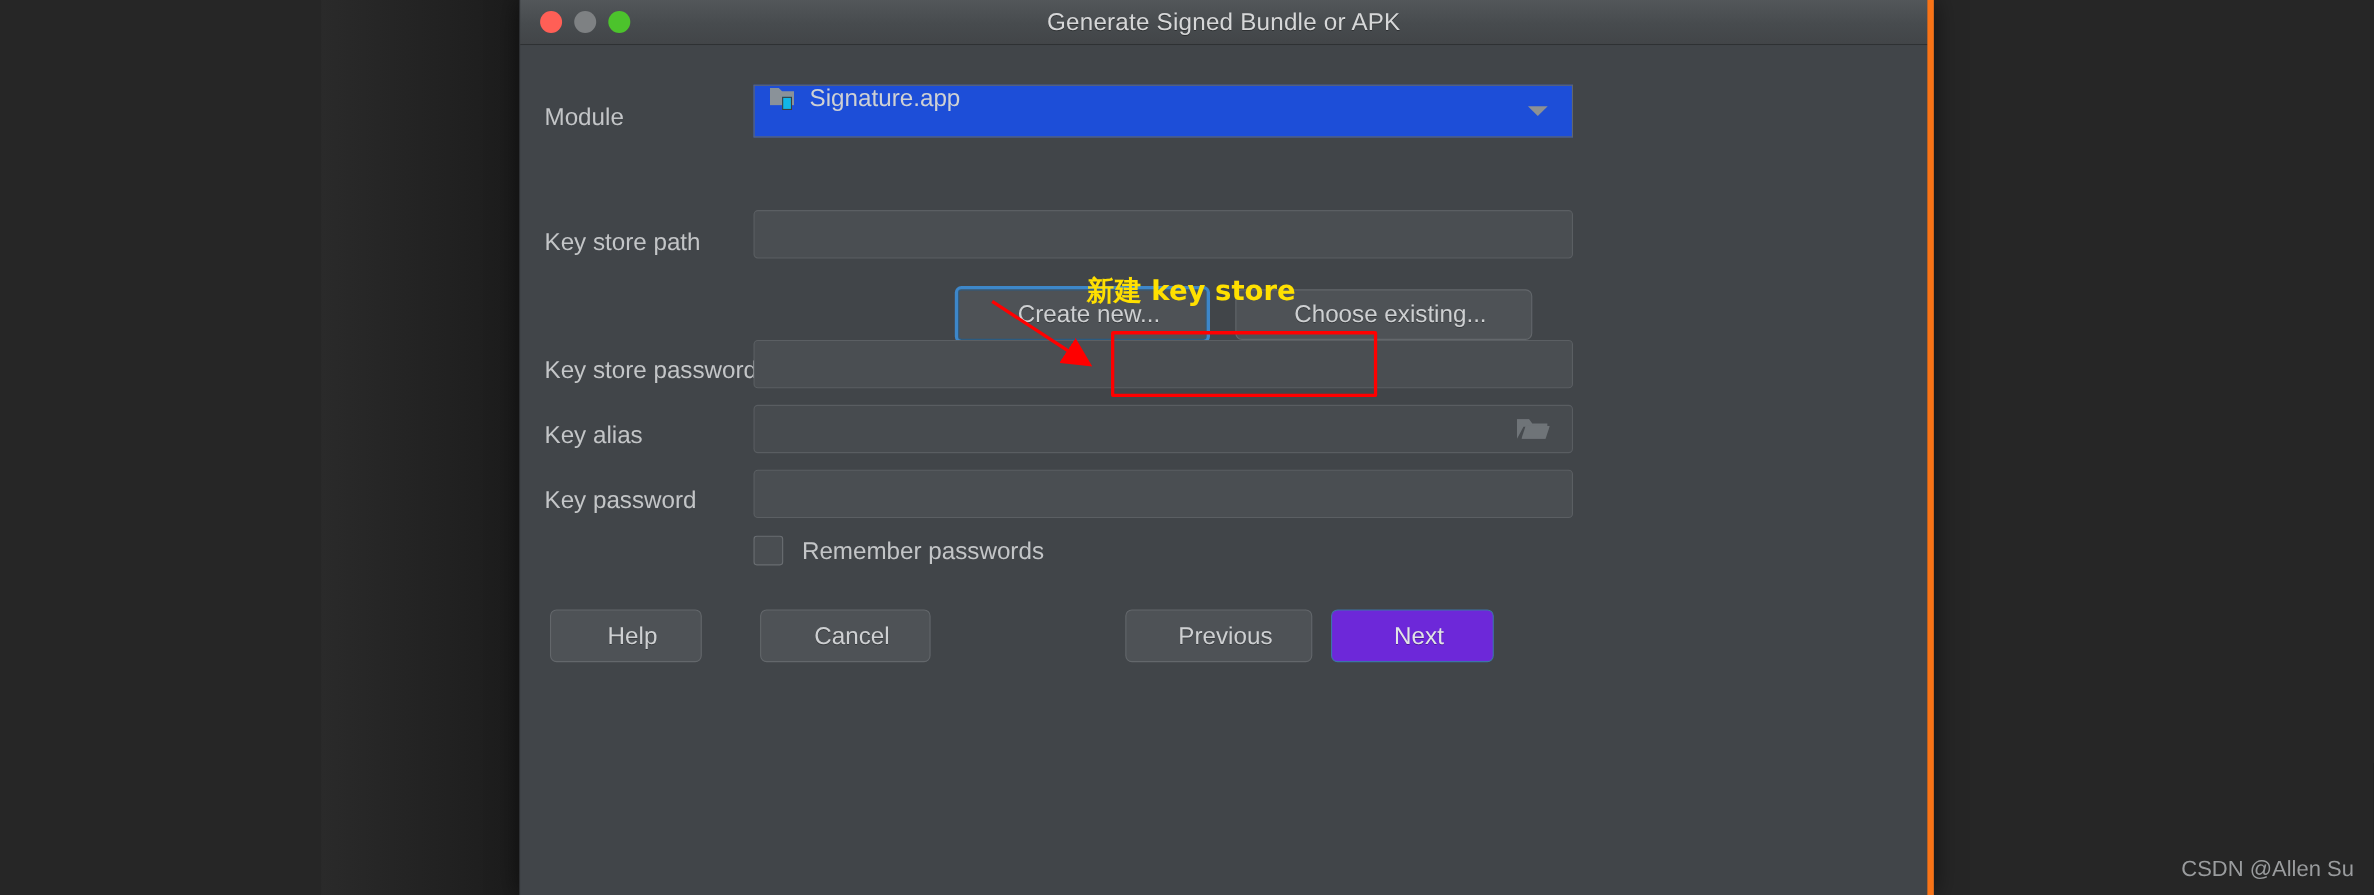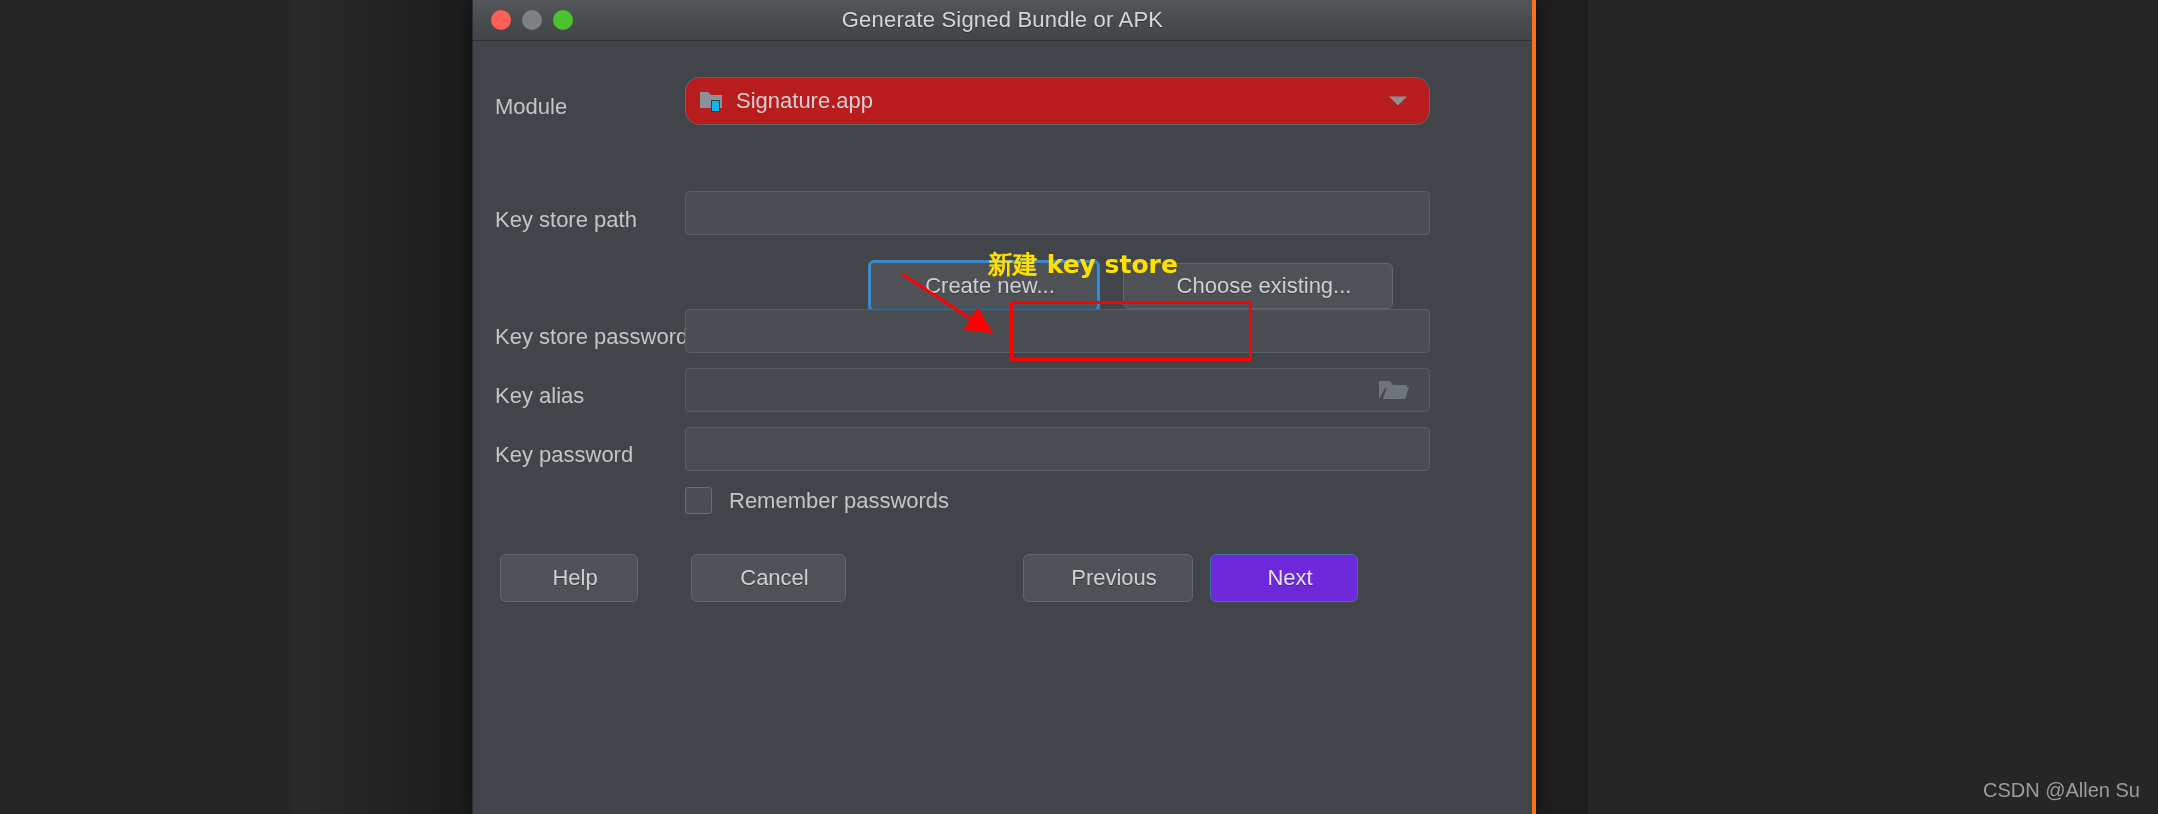--- a/index.html
+++ b/index.html
@@ -12,23 +12,23 @@
   #root { position: relative; width: 2158px; height: 814px; background: #1f1f1f; }
 
   
   .backdrop-left  { position:absolute; left:0;  top:0; width:472px;  height:814px; background:#262626; }
   .backdrop-left::after{ content:""; position:absolute; right:0; top:0; width:180px; height:814px;
      background:linear-gradient(90deg,#2a2a2a 0%,#1c1c1c 100%); }
   .backdrop-right { position:absolute; left:1588px; top:0; width:570px; height:814px; background:#262626; }
 
   
   .dialog {
-    position:absolute; left:472px; top:0; width:1064px; height:814px;
+    position:absolute; left:472px; top:0; width:1286px; height:814px;
     background:#414549;
-    border-left:1px solid #2c2f31; border-right:4px solid #f97316;
+    border-left:1px solid #2c2f31; border-right:6px solid #f97316;
     box-shadow:0 0 22px rgba(0,0,0,.55);
   }
   .titlebar {
     position:relative; height:41px; width:100%;
     background:linear-gradient(180deg,#53575a 0%,#474b4e 55%,#424548 100%);
     border-bottom:1px solid #2e3133;
     display:flex; align-items:center; justify-content:center;
   }
   .traffic { position:absolute; left:18px; top:50%; transform:translateY(-50%); display:flex; gap:11px; }
   .light { width:20px; height:20px; border-radius:50%; display:block; }
@@ -48,22 +48,22 @@
     white-space:nowrap;
   }
 
   .field {
     position:absolute; background:#4a4e52;
     border:1px solid #5b5f63; border-radius:4px;
   }
   .field.sunken { background:#474b4f; border-color:#595d61; }
 
   .combo {
-    position:absolute; background:#b91c1c; border:1px solid #62666a;
-    border-radius:14px; display:flex; align-items:center; padding:0 14px;
+    position:absolute; background:#1d4ed8; border:1px solid #62666a;
+    border-radius:0; display:flex; padding:0 14px;
   }
   .combo .value {
     font-size:22px; color:#cfd1d3; margin-left:12px; line-height:1; white-space:nowrap;
   }
   .caret {
     position:absolute; right:22px; top:50%; transform:translateY(-50%);
     width:0; height:0; border-left:9px solid transparent; border-right:9px solid transparent;
     border-top:9px solid #8d9194;
   }
 

